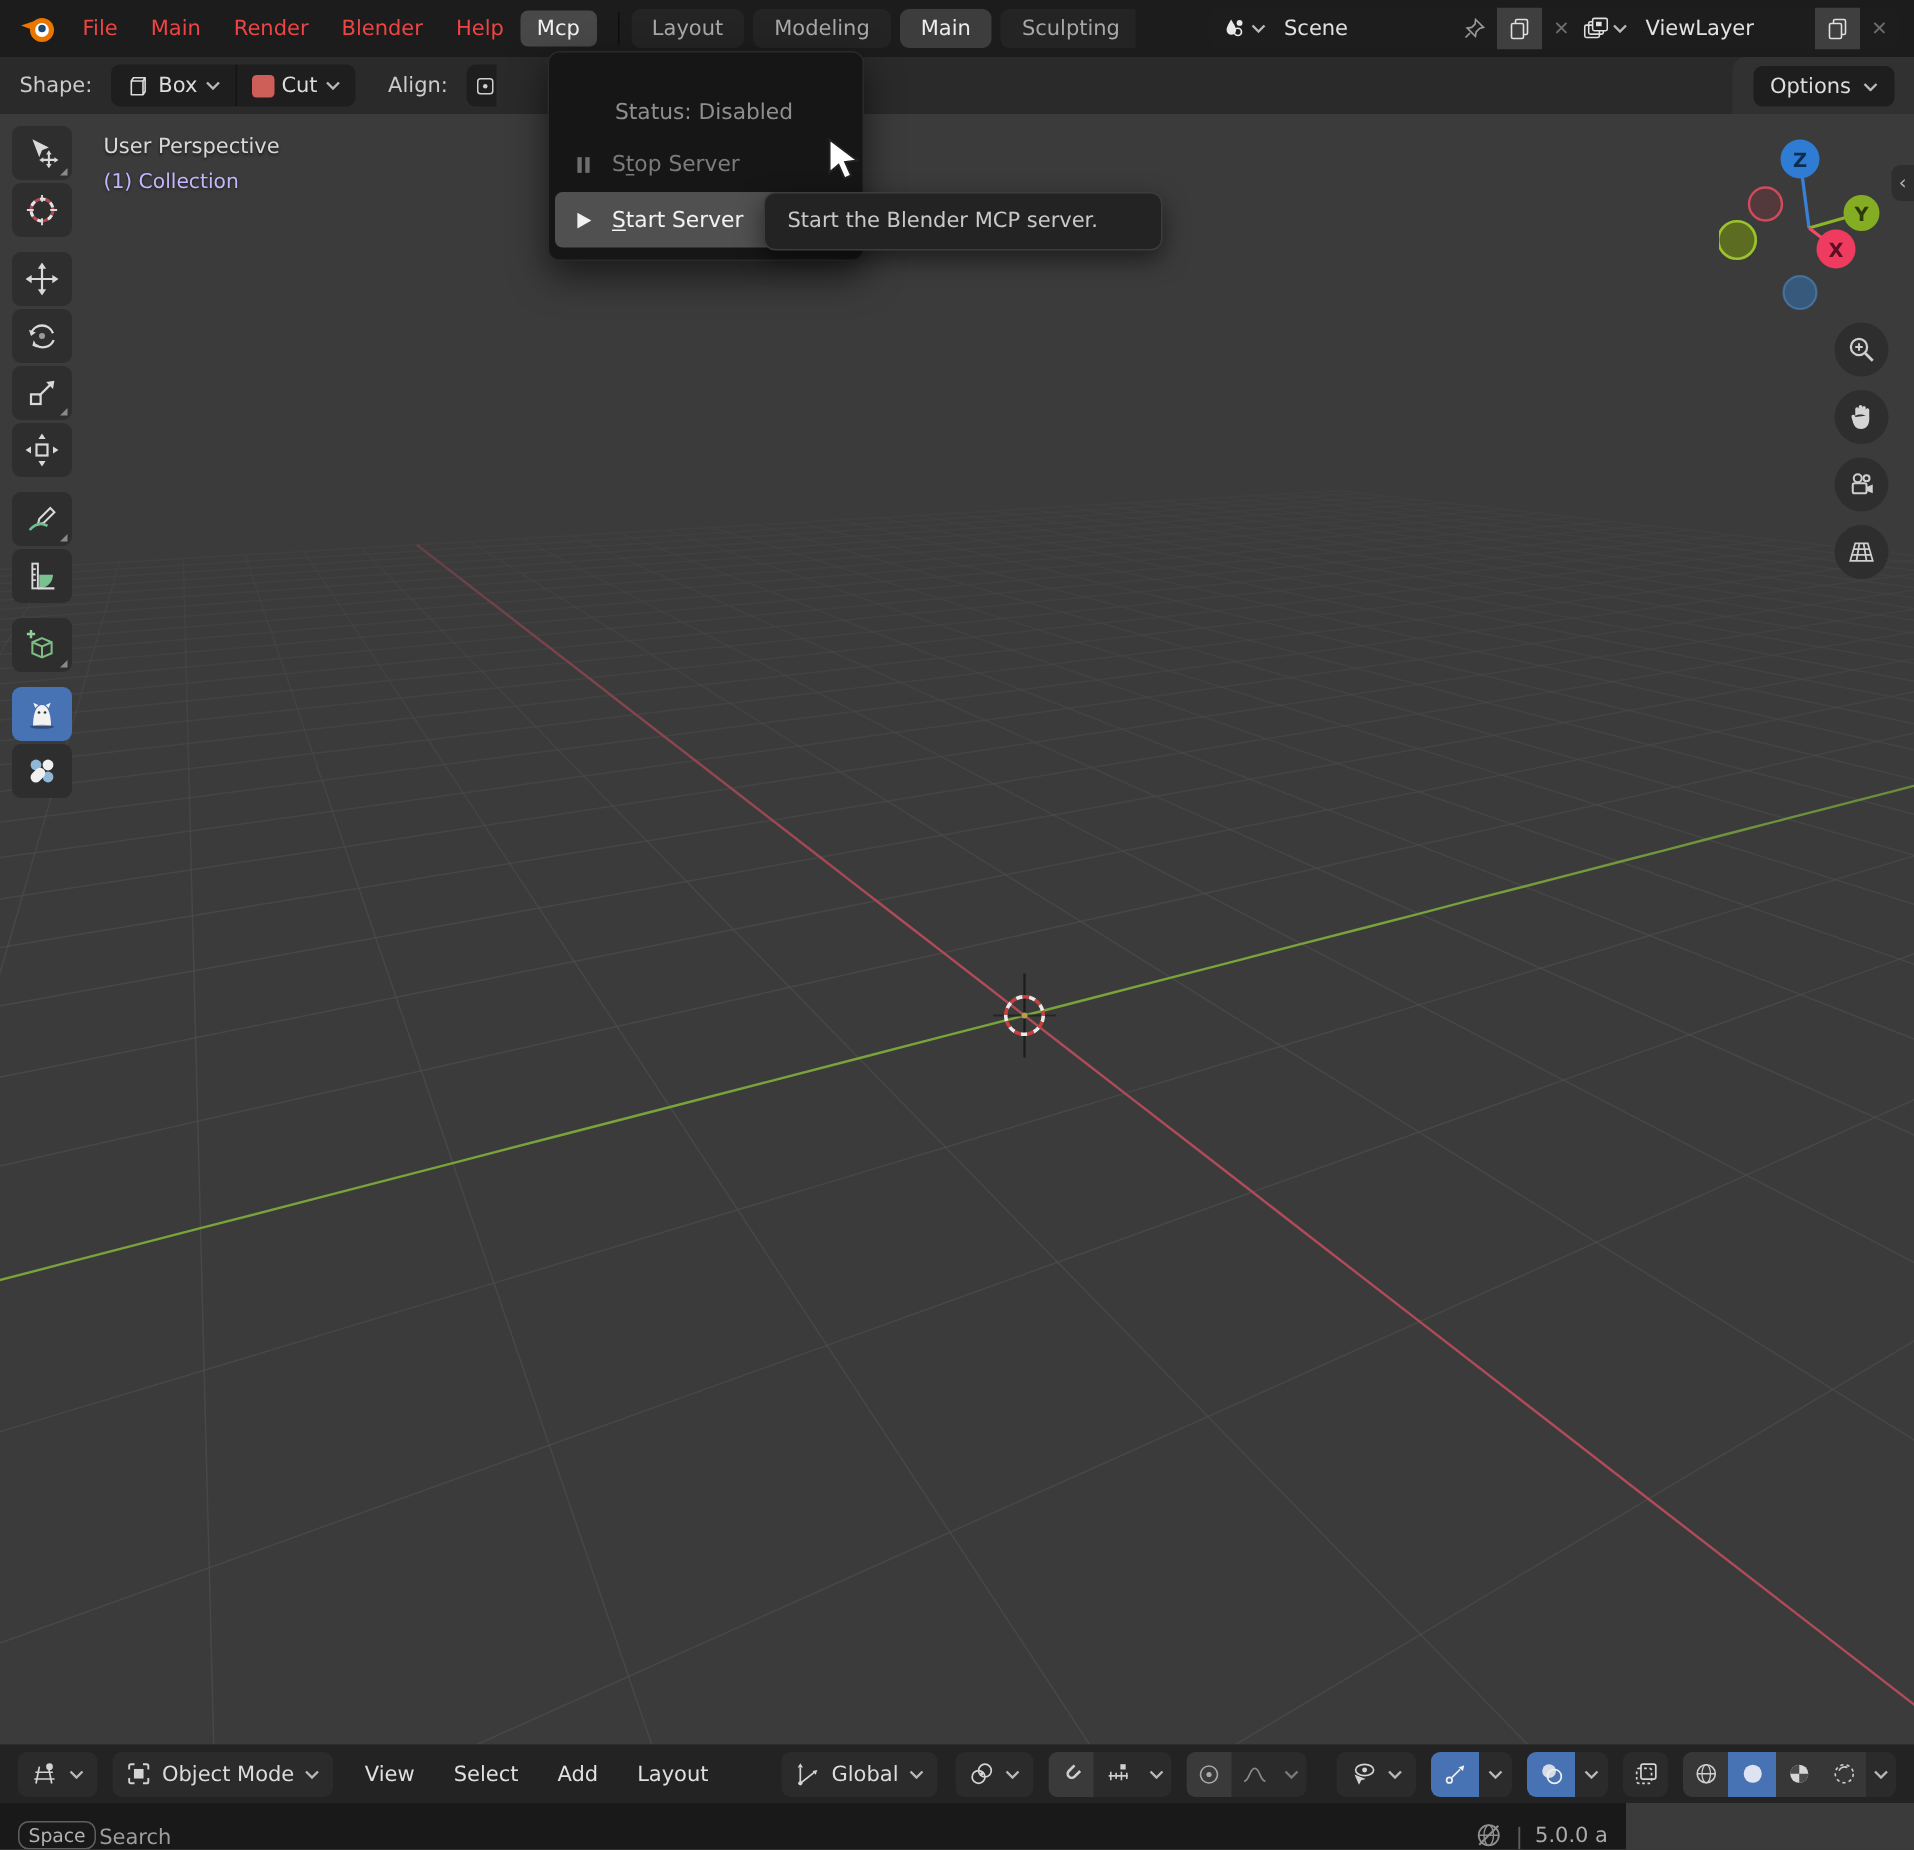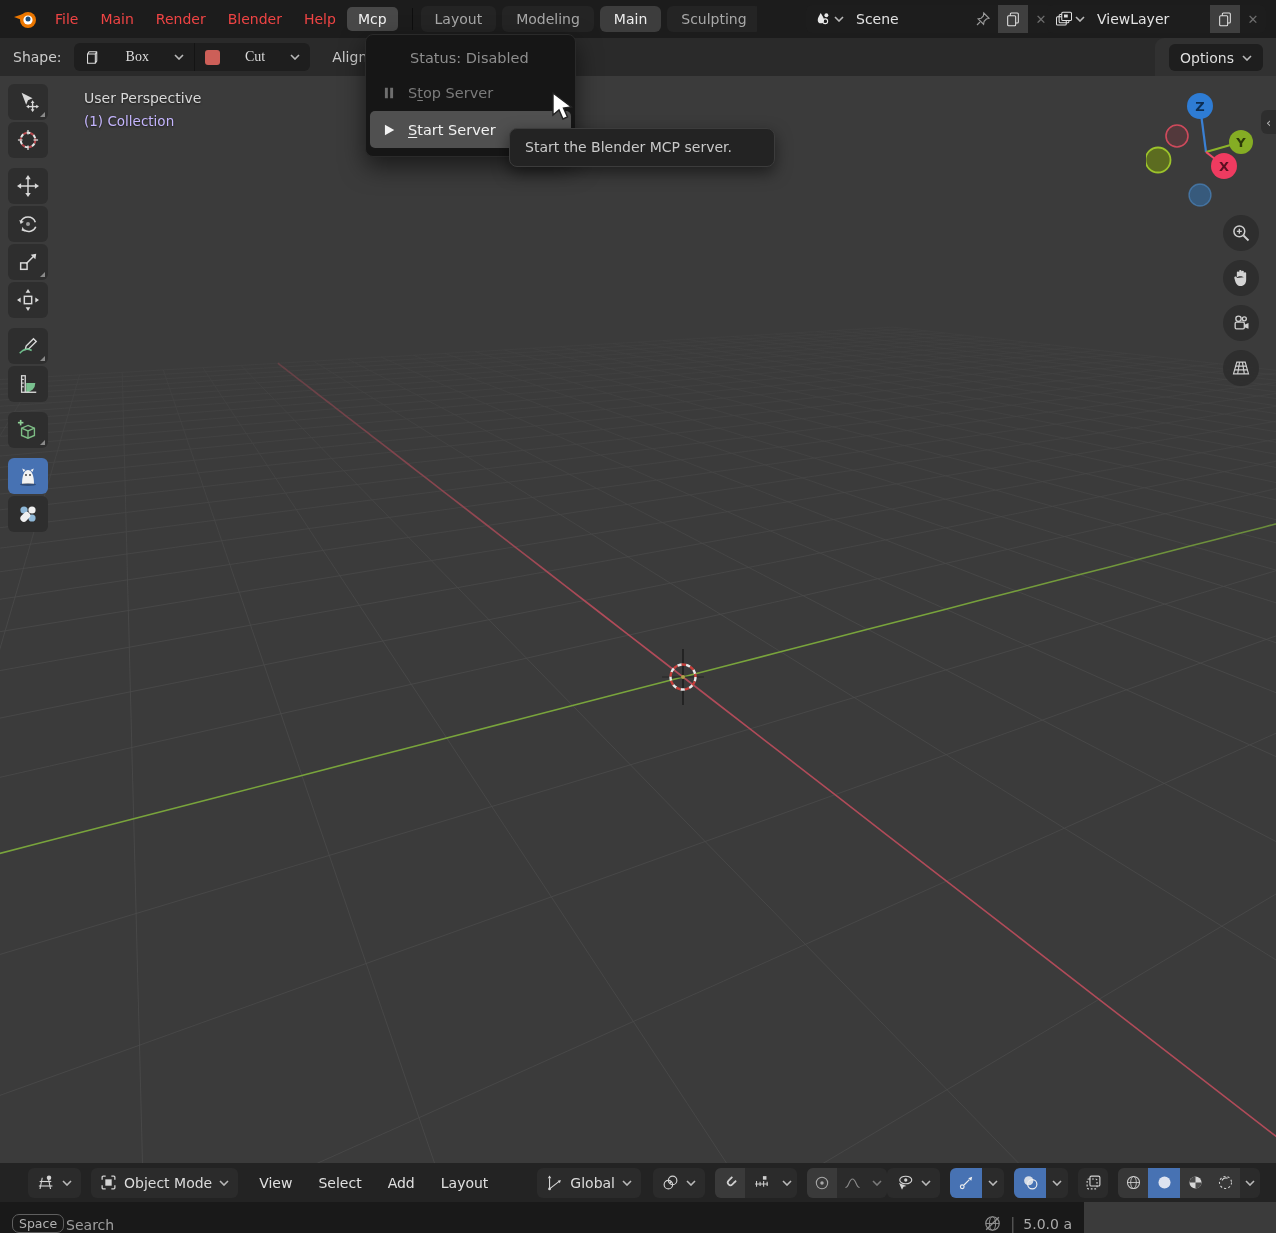--- a/index.html
+++ b/index.html
@@ -28,32 +28,32 @@
   .id-pill .iseg { display:flex; align-items:center; gap:2px; padding:0 6px 0 8px; height:100%; }
   .id-pill .ilabel { flex:1; color:#e2e2e2; padding-left:6px; }
   .id-pill .chip { width:30px; height:100%; background:#3f3f3f; display:flex; align-items:center; justify-content:center; }
   .id-pill .xseg { width:26px; height:100%; display:flex; align-items:center; justify-content:center; color:#6e6e6e; font-size:13px; }
 
   
   .toolheader { position:absolute; left:0; top:38px; width:1276px; height:38px;
     background:#2a2a2a; display:flex; align-items:center; z-index:20; }
   .th-label { color:#cccccc; margin-left:13px; }
   .btn-group { display:flex; align-items:center; height:28px; background:#1e1e1e; border-radius:6px; margin-left:12px; overflow:hidden; }
-  .btn-seg { display:flex; align-items:center; gap:25px; padding:0 10px; height:100%;font-family:Liberation Serif, serif; }
+  .btn-seg { display:flex; align-items:center; gap:5px; padding:0 10px; height:100%; }
   .seg-div { width:1px; height:100%; background:#141414; }
   .swatch { width:15px; height:15px; border-radius:3px; }
   .partial-chip { width:20px; height:28px; background:#1e1e1e; border-radius:6px 0 0 6px; margin-left:12px;
     display:flex; align-items:center; justify-content:flex-end; overflow:hidden; }
   .corner-tab { position:absolute; right:0; top:0; width:121px; height:38px; background:#313131; border-radius:9px 0 0 0; }
   .options-pill { position:absolute; right:13px; top:6px; height:27px; background:#1e1e1e; border-radius:6px;
     display:flex; align-items:center; gap:8px; padding:0 11px; color:#dedede; }
 
   
   .viewport { position:absolute; left:0; top:76px; width:1276px; height:1087px; background:#3b3b3b; overflow:hidden; z-index:1; }
-  .vp-overlay-text { position:absolute; left:84px; top:14px; text-shadow:0 1px 2px rgba(0,0,0,.55); z-index:4; }
+  .vp-overlay-text { position:absolute; left:69px; top:14px; text-shadow:0 1px 2px rgba(0,0,0,.55); z-index:4; }
   .vp-overlay-text .l1 { color:#d9d9d9; font-size:14px; }
   .vp-overlay-text .l2 { color:#c4b5fd; font-size:13.5px; margin-top:7px; }
   .gl { stroke:#4f4f4f; stroke-opacity:.62; stroke-width:1; fill:none; }
 
   .tools { position:absolute; left:8px; top:8px; width:40px; z-index:5; display:flex; flex-direction:column; }
   .tool-btn { width:40px; height:36px; background:#2e2e2e; border-radius:6px; margin-bottom:2px;
     display:flex; align-items:center; justify-content:center; position:relative; }
   .tool-btn.gap { margin-top:8px; }
   .tool-btn.active { background:#4772b3; }
   .tool-btn.has-sub::after { content:""; position:absolute; right:3px; bottom:3px;
@@ -63,35 +63,35 @@
   .nav-btn { position:absolute; left:1223px; width:36px; height:36px; border-radius:50%;
     background:rgba(42,42,42,.78); display:flex; align-items:center; justify-content:center; z-index:5; }
   .collapse-tab { position:absolute; right:0; top:34px; width:15px; height:24px; background:rgba(45,45,45,.85);
     border-radius:6px 0 0 6px; color:#b5b5b5; display:flex; align-items:center; justify-content:center;
     font-size:13px; z-index:5; }
   .cursor3d { position:absolute; left:653px; top:567px; z-index:3; }
 
   
   .mcp-menu { position:absolute; left:365px; top:34px; width:211px; background:#161616;
     border:1px solid #2a2a2a; border-radius:8px; box-shadow:0 10px 24px rgba(0,0,0,.55);
-    padding:7px 2px 8px 2px; z-index:50; font-size:14.5px; }
+    padding:24px 2px 8px 2px; z-index:50; font-size:14.5px; }
   .mcp-status { height:32px; line-height:32px; padding-left:42px; color:#8e8e8e; }
   .mcp-row { height:37px; display:flex; align-items:center; border-radius:5px; margin:0 2px; }
   .mcp-row .mi { width:26px; margin-left:12px; display:flex; }
   .mcp-row.hover { background:#505050; color:#f2f2f2; }
   .mcp-row.disabled { color:#7b7b7b; }
   .ukey { text-decoration:underline; text-underline-offset:2px; }
   .tooltip { position:absolute; left:509px; top:128px; width:266px; height:39px; background:#232323;
     border:1px solid #3c3c3c; border-radius:8px; box-shadow:0 6px 16px rgba(0,0,0,.5);
     color:#c9c9c9; font-size:14px; line-height:36px; padding:0 15px; z-index:60; white-space:nowrap; }
   .mouse-cursor { position:absolute; left:551px; top:92px; z-index:70; }
 
   
   .bottombar { position:absolute; left:0; top:1163px; width:1276px; height:39px; background:#232323;
-    display:flex; align-items:center; padding:0 28px; z-index:20; }
+    display:flex; align-items:center; padding:0 12px; z-index:20; }
   .bb-chip { height:30px; background:#2b2b2b; border-radius:6px; display:flex; align-items:center;
     gap:7px; padding:0 9px; flex:none; }
   .bb-menu { padding:0 13px; color:#e0e0e0; }
   .bb-group { height:30px; background:#2b2b2b; border-radius:6px; display:flex; align-items:stretch; overflow:hidden; flex:none; }
   .bb-group .seg { display:flex; align-items:center; justify-content:center; }
   .seg.lit { background:#3a3a3a; }
   .seg.blue { background:#4772b3; }
   .seg.shade { background:#373737; }
 
   

